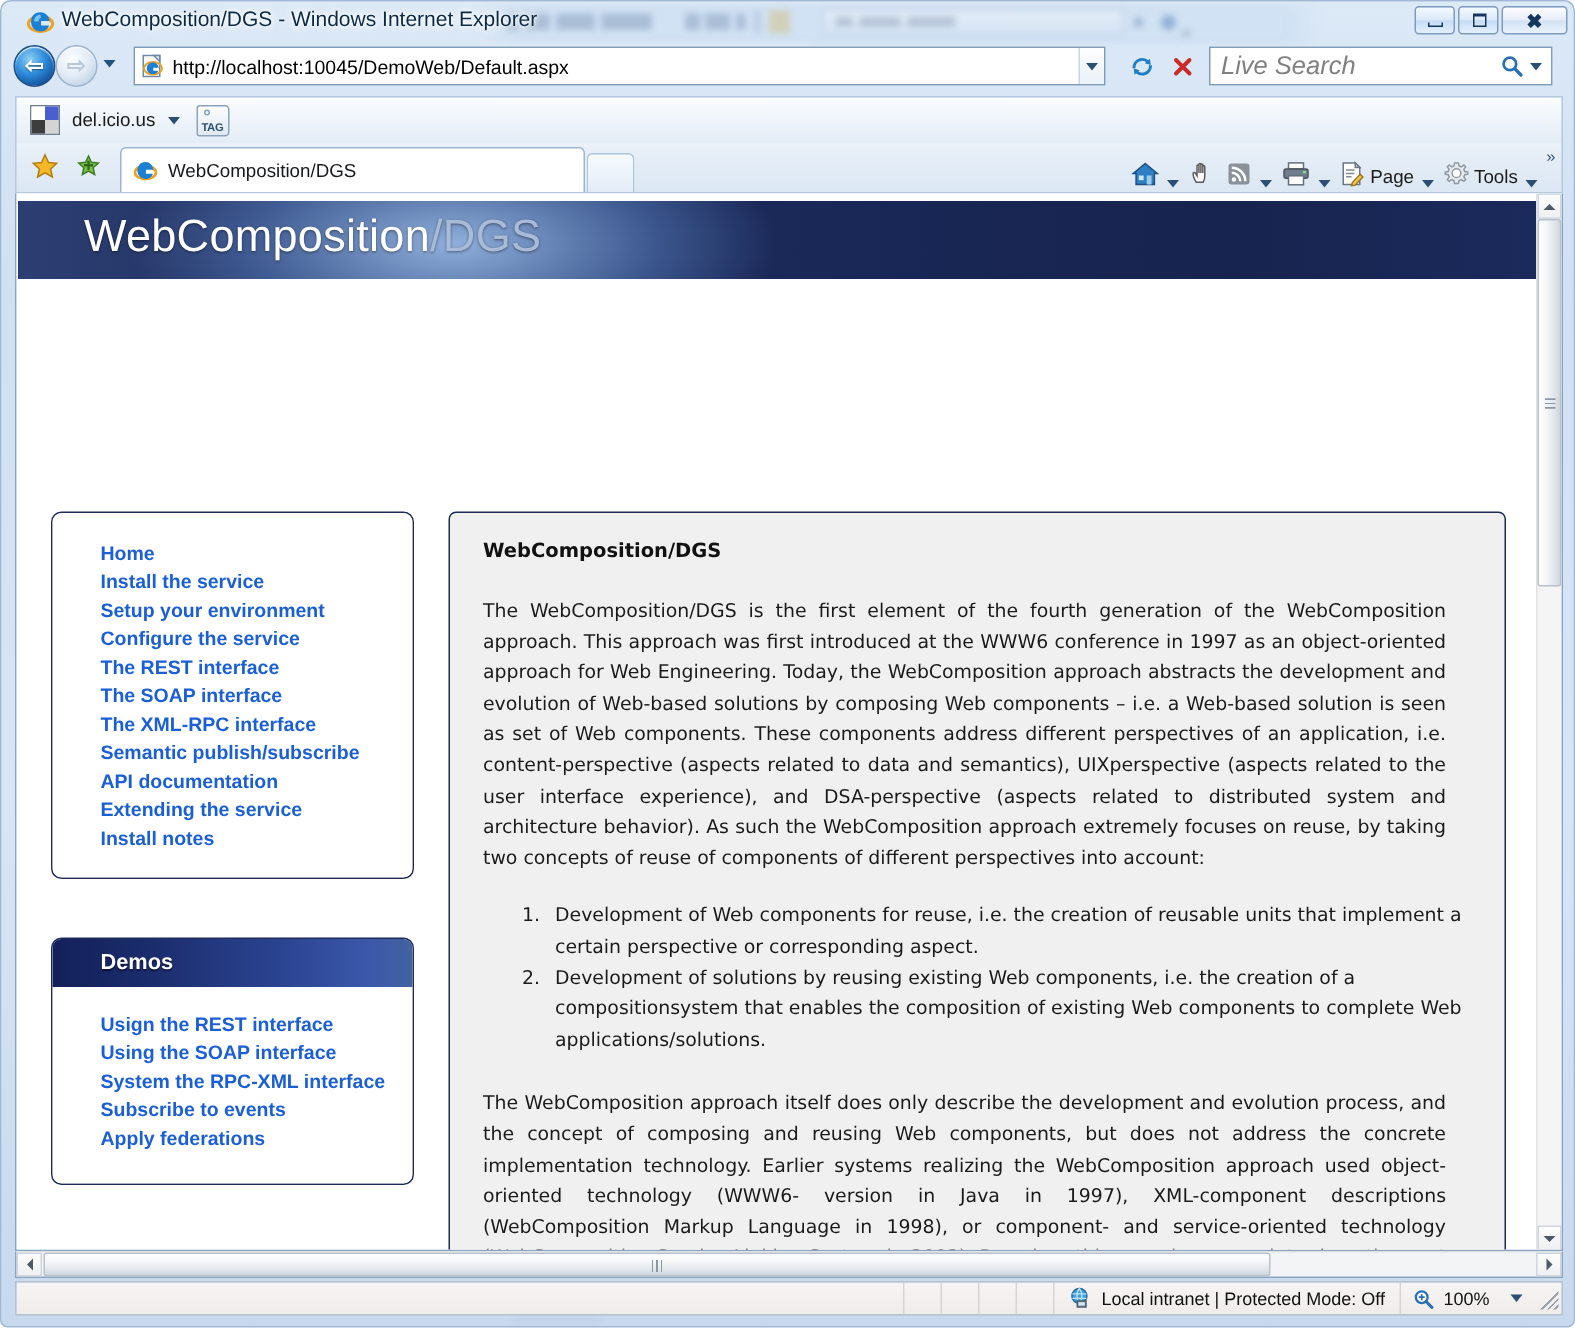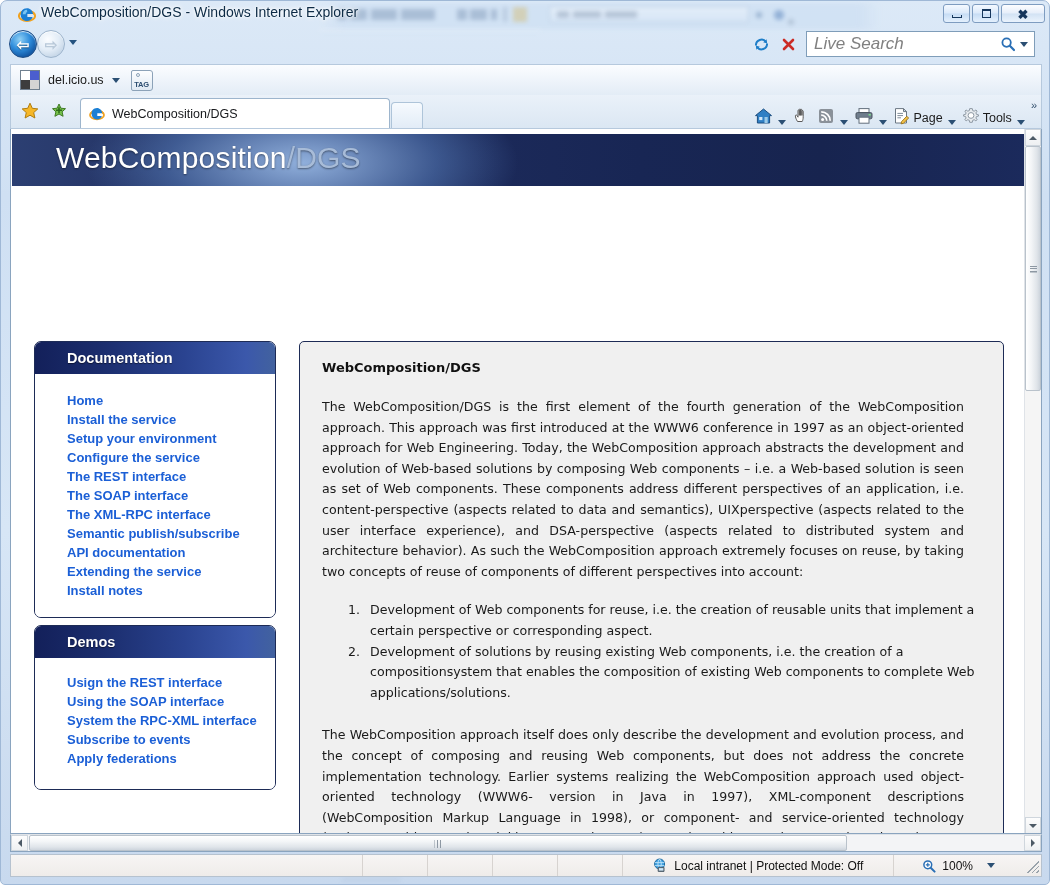--- a/index.html
+++ b/index.html
@@ -341,21 +341,21 @@
     position:absolute; left:50%; top:4px; transform:translateX(-50%);
     width:7px; height:8px;
     background: repeating-linear-gradient(90deg,#8d98a3 0 1px, transparent 1px 3px);
   }
 
   
   #statusbar {
     position:absolute; left:9px; top:853px; width:1032px; height:23px;
     background: linear-gradient(180deg,#f7f5f4 0%, #efecea 100%);
     border:1px solid #b6c2cf;
-    display:flex; align-items:center;gap:20px;
+    display:flex; align-items:center;
   }
   .sb-sep { width:1px; height:21px; background:#d7d3d0; }
   #sb-left { flex:1 1 auto; height:21px; }
   .sb-cell { width:24px; height:21px; }
   #sb-zone {
     display:flex; align-items:center; padding:0 10px; height:21px; gap:6px;
   }
   #sb-zone-text{font-size:12px;color:#111;white-space:nowrap;}
   #sb-zoom {
     display:flex; align-items:center; padding:0 8px; height:21px; gap:6px;
@@ -411,20 +411,32 @@
 
   <div id="addr-row">
     <div class="navbtn" id="back-btn">
       <span class="arrow-w">⇦</span>
     </div>
     <div class="navbtn" id="fwd-btn">
       <span class="arrow-g">⇨</span>
     </div>
     <div id="recent-caret"></div>
 
+    <div id="address-box">
+      <svg id="addr-favicon" viewBox="0 0 16 16">
+        <rect x="1.5" y="1" width="11" height="14" fill="#fff" stroke="#6f8aa6"></rect>
+        <path d="M12.5 1 L12.5 5 L8.5 1 Z" fill="#dbe6f2" stroke="#6f8aa6"></path>
+        <ellipse cx="8" cy="9.5" rx="6" ry="4.2" fill="none" stroke="#e8a42a" stroke-width="1.4"></ellipse>
+        <path d="M8 5.6 C5 5.6 3.9 7.6 3.9 9.6 C3.9 11.8 5.7 13.4 8 13.4 C9.8 13.4 11 12.3 11.5 11.1 L8.2 11.1 L8.2 9.2 L11.8 9.2 C11.6 7.2 10.1 5.6 8 5.6 Z" fill="#1b7fd4"></path>
+      </svg>
+      <div id="addr-url">http://localhost:10045/DemoWeb/Default.aspx</div>
+      <div id="addr-dropdown">
+          <i></i>
+        </div>
+    </div>
 
     <div class="ie-tbtn" id="refresh-btn">
       <svg width="17" height="17" viewBox="0 0 17 17">
         <path d="M3 9.5 A5.5 5.5 0 0 1 13 6" fill="none" stroke="#1f7ec8" stroke-width="2"></path>
         <path d="M13.6 3.2 L14.2 7.4 L10.2 6.2 Z" fill="#1f7ec8"></path>
         <path d="M14 7.5 A5.5 5.5 0 0 1 4 11" fill="none" stroke="#1f7ec8" stroke-width="2"></path>
         <path d="M3.4 13.8 L2.8 9.6 L6.8 10.8 Z" fill="#1f7ec8"></path>
       </svg>
     </div>
     <div class="ie-tbtn" id="stop-btn">
@@ -534,23 +546,20 @@
   <div id="viewport">
     <div id="page">
 
       <div id="banner">
         <div id="banner-title">
           <span>WebComposition</span><span class="sub">/DGS</span>
         </div>
       </div>
 
       <div class="panel" id="panel-docs">
-        <div class="panel-head">
-          <span>Documentation</span>
-        </div>
         <div class="panel-body">
           <a>Home</a>
           <a>Install the service</a>
           <a>Setup your environment</a>
           <a>Configure the service</a>
           <a>The REST interface</a>
           <a>The SOAP interface</a>
           <a>The XML-RPC interface</a>
           <a>Semantic publish/subscribe</a>
           <a>API documentation</a>

